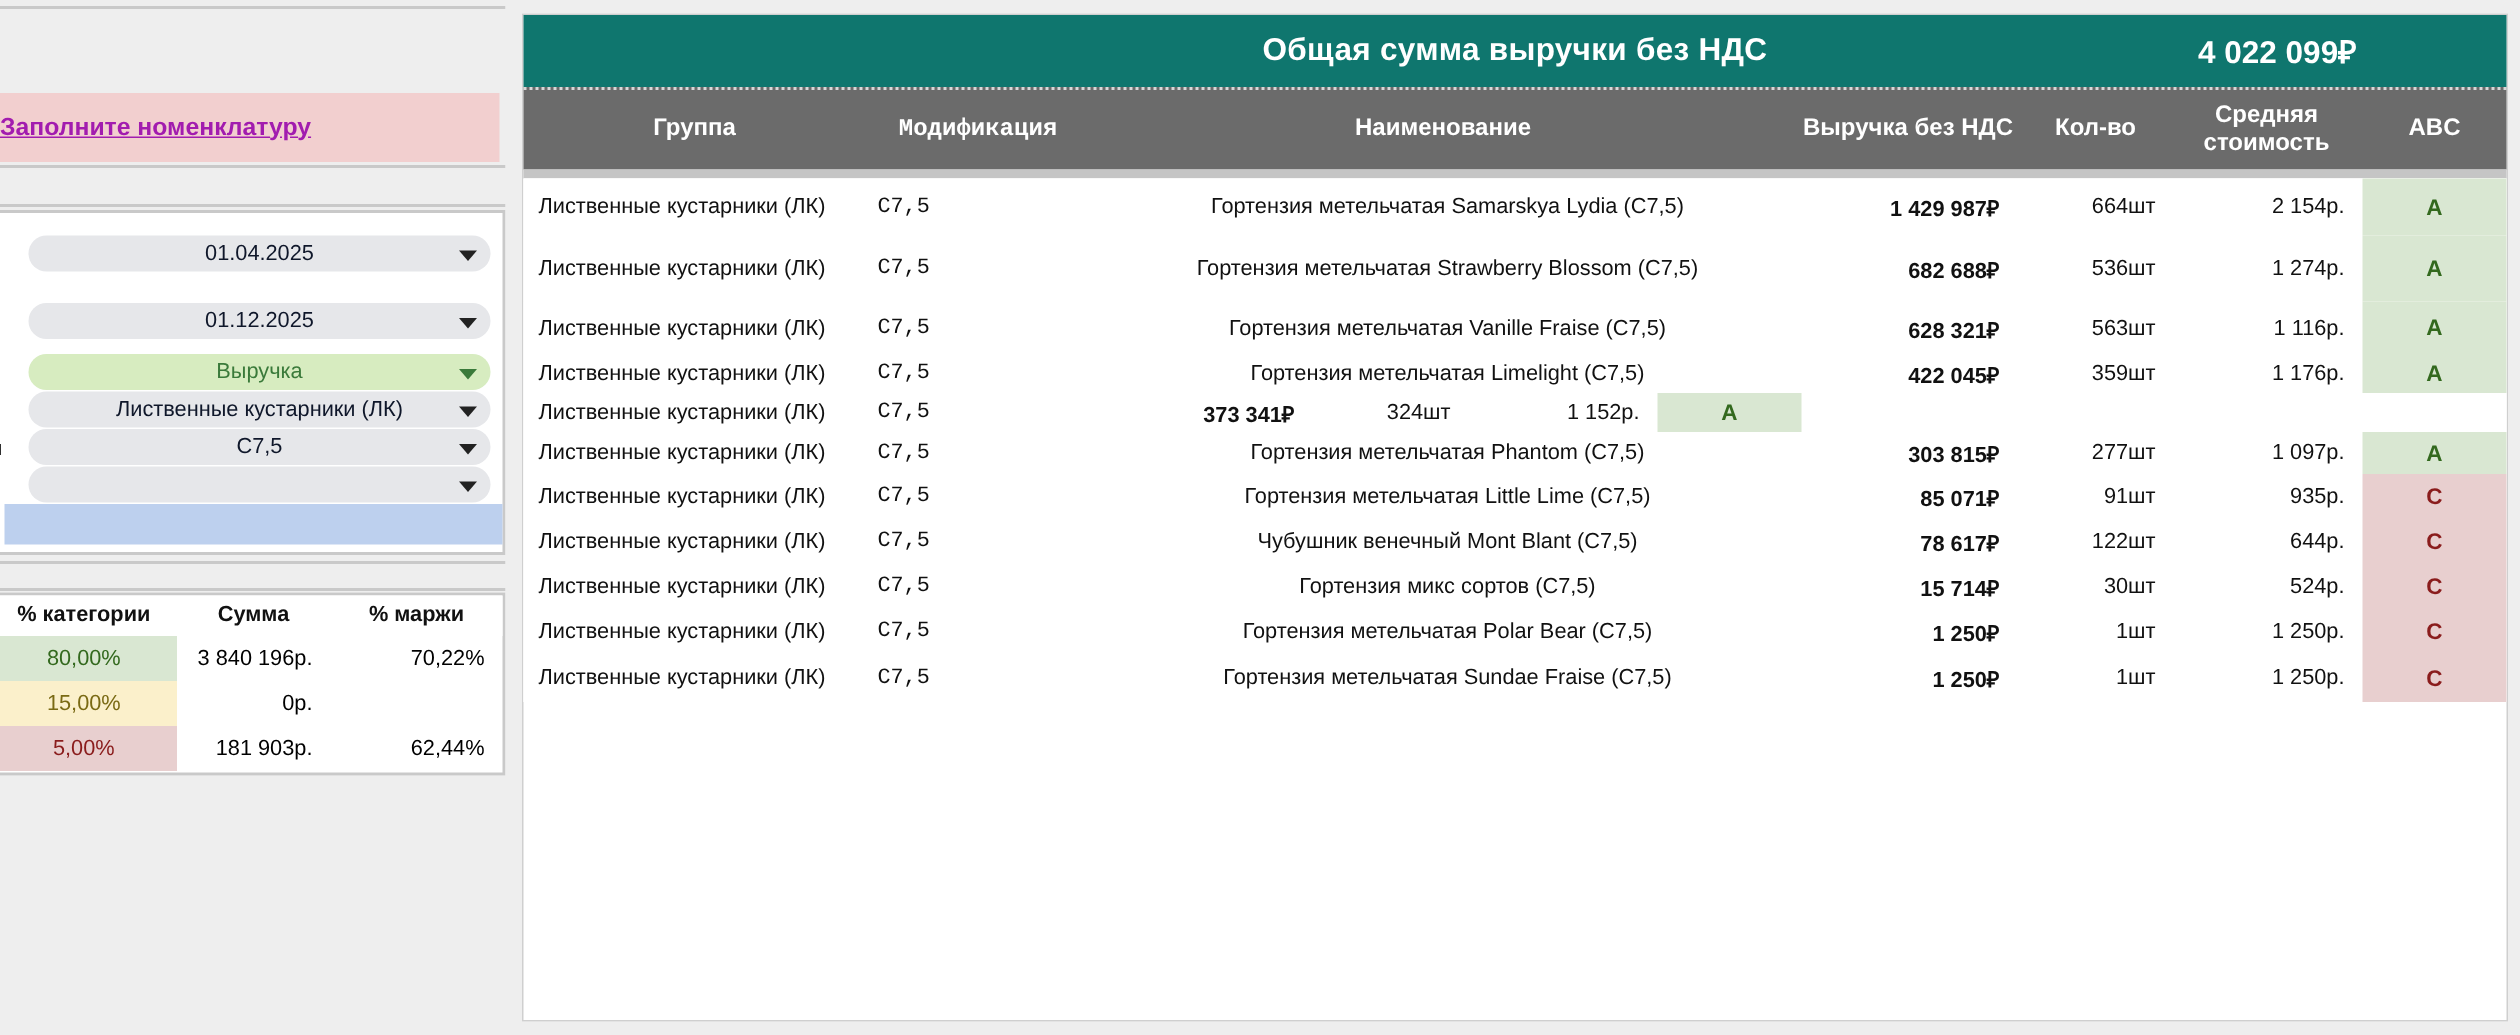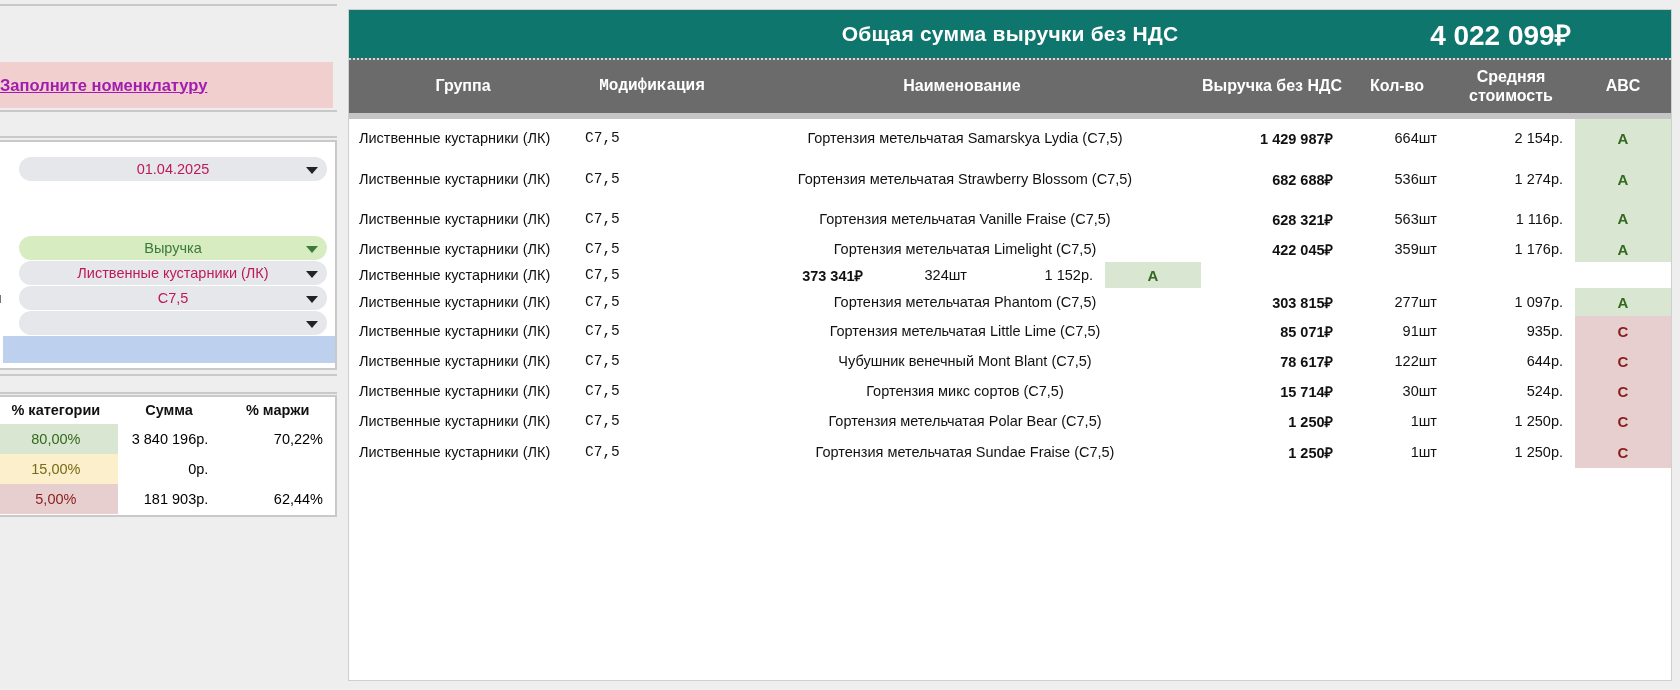--- a/index.html
+++ b/index.html
@@ -54,21 +54,21 @@
     position: absolute; left: 0px;
     font-size: 14px; color: #1a1a1a;
     font-weight: normal;
   }
   .pill {
     position: absolute;
     height: 24px;
     border-radius: 12px;
     background: #e6e7ea;
     display: flex; align-items: center; justify-content: center;
-    font-size: 14.5px; color: #be185d;
+    font-size: 14.5px; color: #0f172a;
   }
   .pill.green { background: #d7ecc0; color: #3a7a3a; }
   .pill .caret {
     position: absolute; right: 9px; top: 50%;
     margin-top: -2px;
     width: 0; height: 0;
     border-left: 6px solid transparent;
     border-right: 6px solid transparent;
     border-top: 7px solid #222;
   }
@@ -125,21 +125,21 @@
     display: flex; align-items: center;
   }
   #title-text {
     position: absolute; left: 0; right: 0;
     text-align: center;
     color: #ffffff; font-size: 21px; font-weight: bold;
     letter-spacing: .2px;
   }
   #title-total {
     position: absolute; right: 100px;
-    color: #ffffff; font-size: 28px; font-weight: bold;
+    color: #ffffff; font-size: 21px; font-weight: bold;
   }
   #dotted-sep {
     height: 0; border-top: 2px dotted #d8d8d8;
     background: #6b6b6b;
   }
   #head-row {
     height: 53px;
     background: #6b6b6b;
     display: flex; align-items: center;
   }
@@ -195,20 +195,24 @@
 
     <div id="filter-card">
 
       <span class="cut-label" style="top:148px;">я</span>
 
       <div class="pill" style="left:25px; top:15px; width:308px;">
         <span>01.04.2025</span>
         <span class="caret"></span>
       </div>
 
+      <div class="pill" style="left:25px; top:60px; width:308px;">
+        <span>01.12.2025</span>
+        <span class="caret"></span>
+      </div>
 
       <div class="pill green" style="left:25px; top:94px; width:308px;">
         <span>Выручка</span>
         <span class="caret"></span>
       </div>
 
       <div class="pill" style="left:25px; top:119px; width:308px;">
         <span>Лиственные кустарники (ЛК)</span>
         <span class="caret"></span>
       </div>

